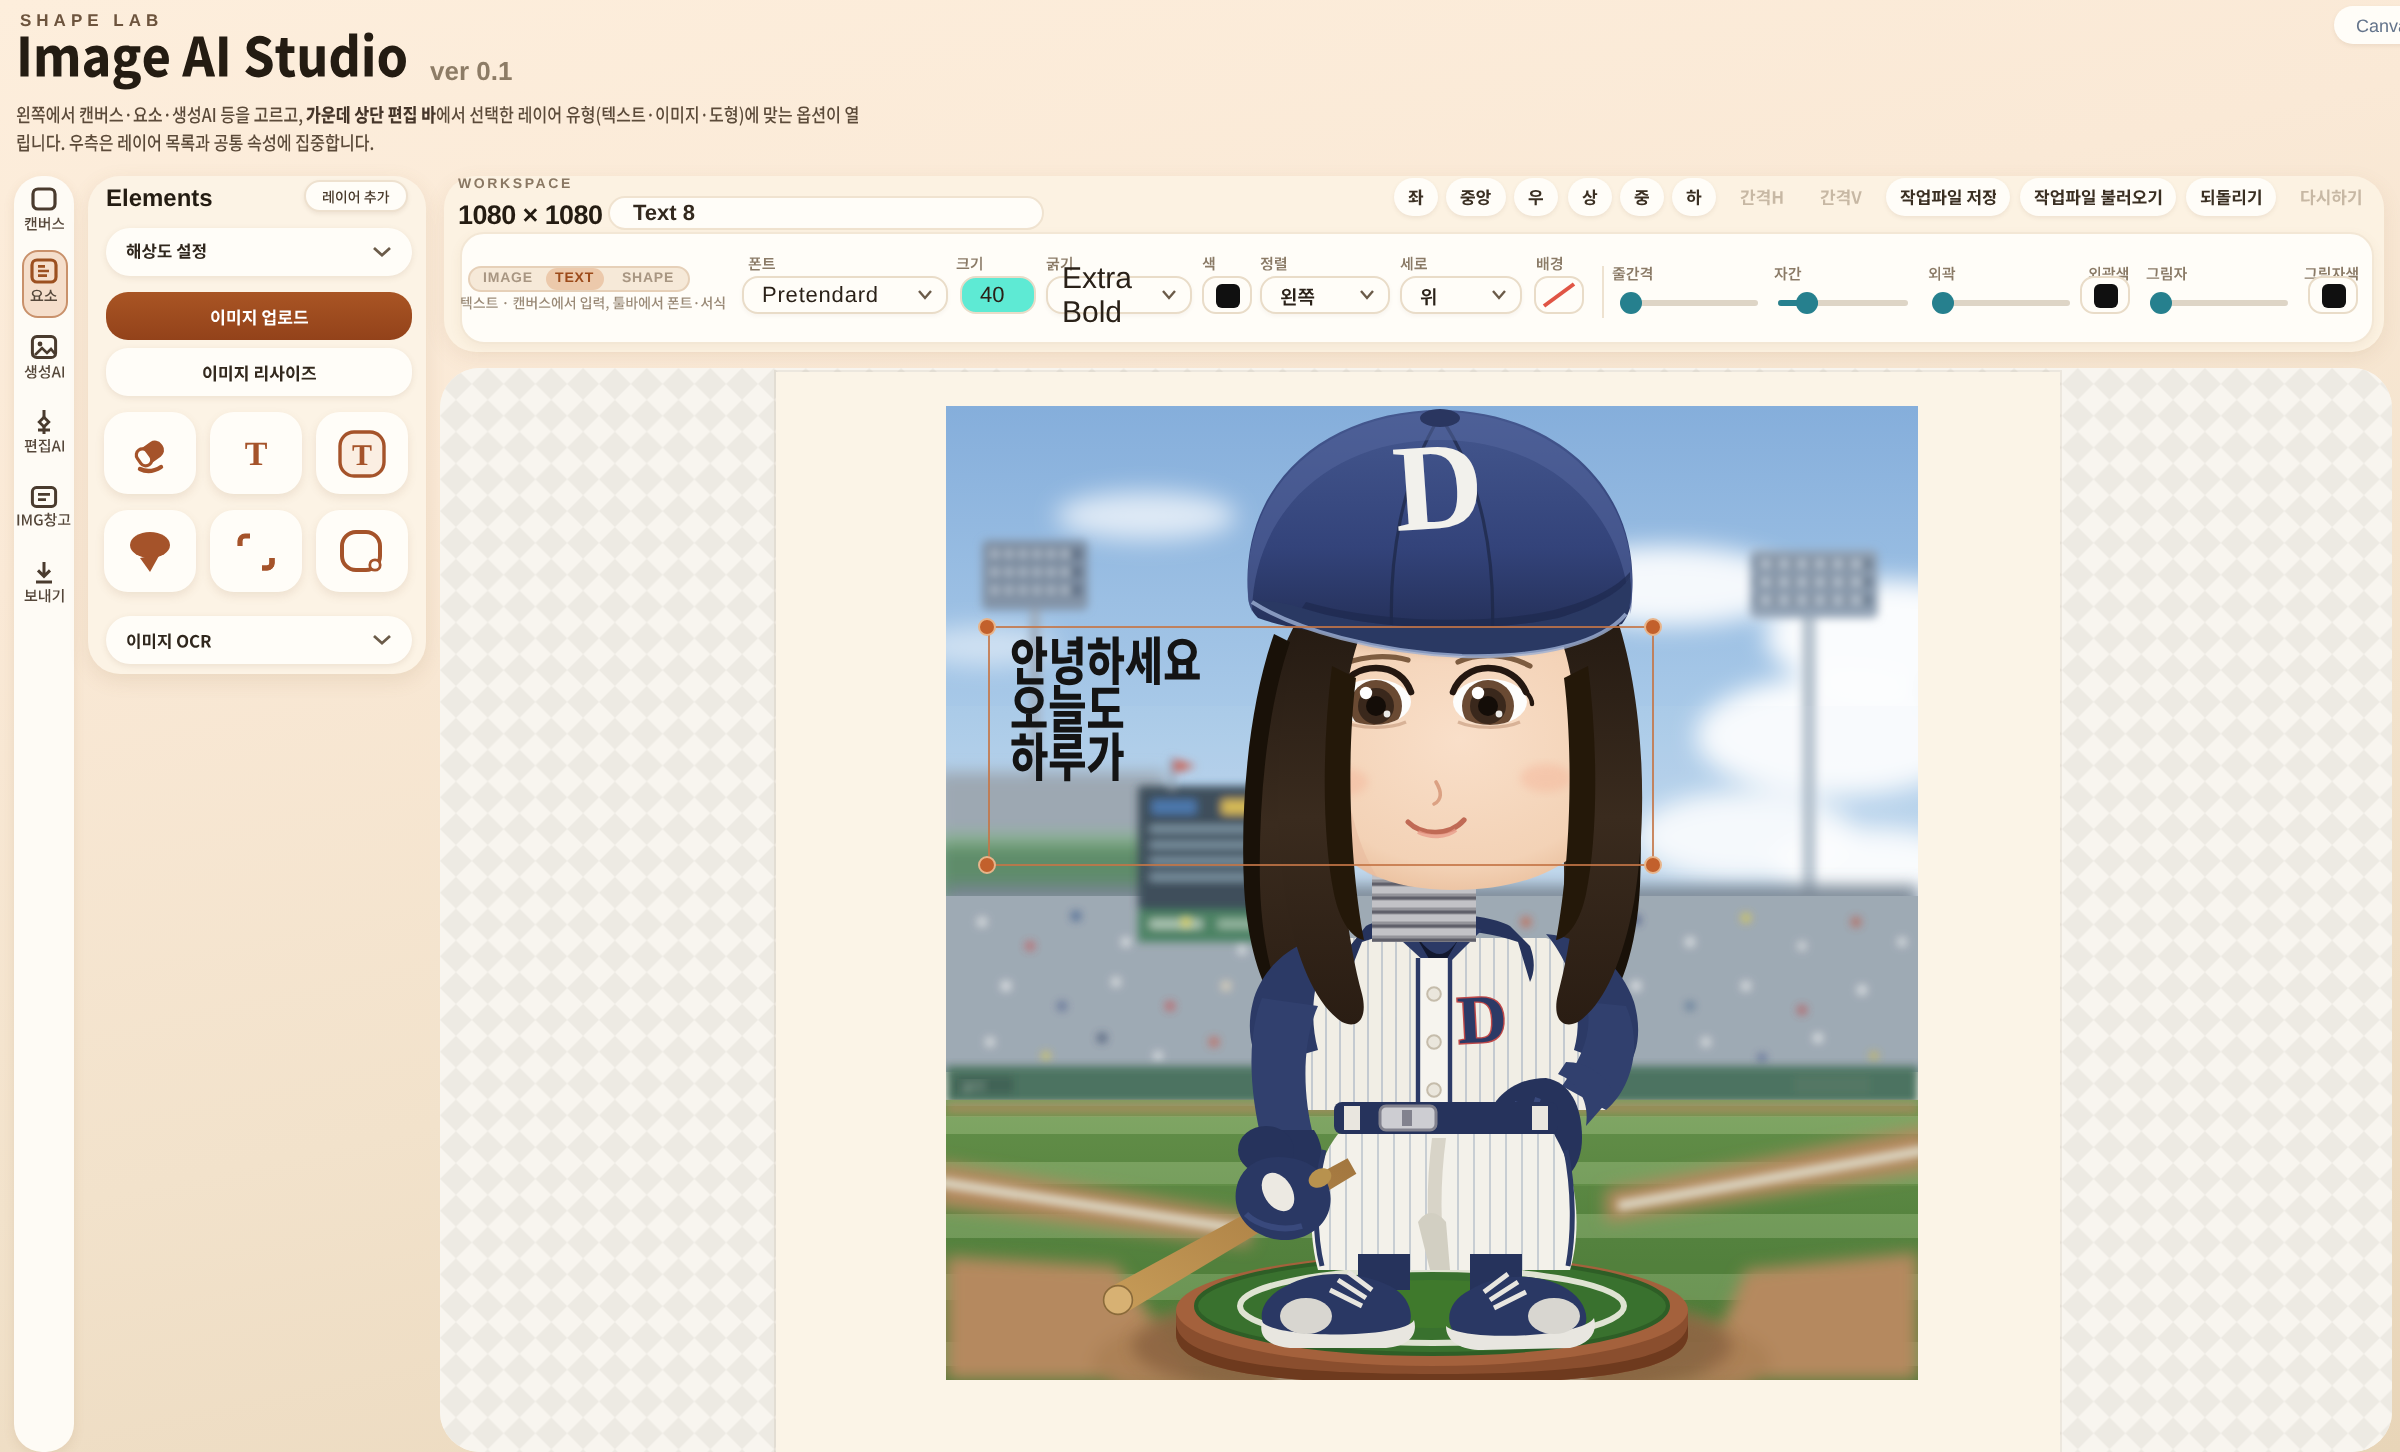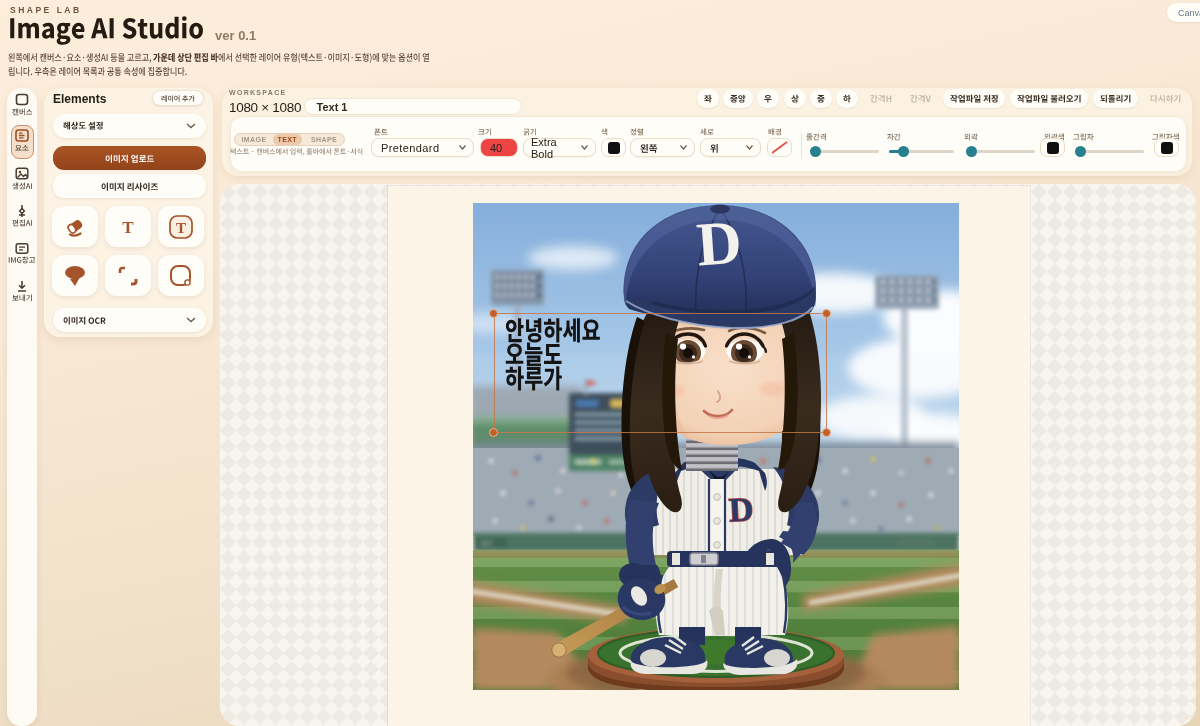--- a/index.html
+++ b/index.html
@@ -178,22 +178,22 @@
       <path d="M5.7 2.7H6.8V10.5H5.7ZM2.6 3.2Q3.2 3.2 3.7 3.6Q4.1 3.9 4.4 4.5Q4.7 5.2 4.7 6.0Q4.7 6.9 4.4 7.5Q4.1 8.1 3.7 8.5Q3.2 8.8 2.6 8.8Q2.0 8.8 1.6 8.5Q1.1 8.1 0.8 7.5Q0.6 6.9 0.6 6.0Q0.6 5.2 0.8 4.5Q1.1 3.9 1.6 3.6Q2.0 3.2 2.6 3.2ZM2.6 4.3Q2.3 4.3 2.1 4.5Q1.9 4.7 1.8 5.1Q1.6 5.4 1.6 6.0Q1.6 6.6 1.8 7.0Q1.9 7.4 2.1 7.6Q2.3 7.8 2.6 7.8Q2.9 7.8 3.1 7.6Q3.3 7.4 3.5 7.0Q3.6 6.6 3.6 6.0Q3.6 5.4 3.5 5.1Q3.3 4.7 3.1 4.5Q2.9 4.3 2.6 4.3Z M8.5 3.4H12.2V8.6H8.5ZM11.1 4.3H9.6V7.8H11.1ZM13.4 2.7H14.5V10.5H13.4Z M17.7 3.9H18.6V4.8Q18.6 5.5 18.4 6.1Q18.3 6.8 18.0 7.3Q17.7 7.9 17.3 8.3Q16.9 8.8 16.4 9.0L15.7 8.1Q16.2 7.9 16.6 7.6Q17.0 7.2 17.2 6.8Q17.4 6.3 17.6 5.8Q17.7 5.3 17.7 4.8ZM17.9 3.9H18.8V4.8Q18.8 5.3 18.9 5.8Q19.0 6.2 19.3 6.6Q19.5 7.1 19.9 7.4Q20.2 7.7 20.7 8.0L20.1 8.8Q19.6 8.6 19.2 8.2Q18.7 7.8 18.5 7.2Q18.2 6.7 18.1 6.1Q17.9 5.5 17.9 4.8ZM16.0 3.5H20.4V4.4H16.0ZM21.1 2.7H22.3V10.5H21.1Z M28.3 9.9Q27.5 9.9 26.9 9.5Q26.3 9.1 25.9 8.3Q25.5 7.6 25.5 6.6Q25.5 5.6 25.9 4.9Q26.3 4.2 26.9 3.8Q27.5 3.4 28.3 3.4Q29.2 3.4 29.8 3.8Q30.4 4.2 30.8 4.9Q31.1 5.6 31.1 6.6Q31.1 7.6 30.8 8.3Q30.4 9.1 29.8 9.5Q29.2 9.9 28.3 9.9ZM28.3 8.8Q28.8 8.8 29.1 8.5Q29.5 8.2 29.7 7.8Q29.8 7.3 29.8 6.6Q29.8 5.9 29.7 5.5Q29.5 5.0 29.1 4.7Q28.8 4.5 28.3 4.5Q27.9 4.5 27.5 4.7Q27.2 5.0 27.0 5.5Q26.8 5.9 26.8 6.6Q26.8 7.3 27.0 7.8Q27.2 8.2 27.5 8.5Q27.9 8.8 28.3 8.8Z M34.9 9.9Q34.3 9.9 33.8 9.7Q33.2 9.4 32.8 9.0Q32.5 8.6 32.2 8.0Q32.0 7.4 32.0 6.7Q32.0 5.9 32.2 5.3Q32.5 4.7 32.9 4.3Q33.3 3.8 33.8 3.6Q34.3 3.4 34.9 3.4Q35.5 3.4 36.0 3.7Q36.4 3.9 36.7 4.2L36.1 5.0Q35.8 4.8 35.6 4.6Q35.3 4.5 34.9 4.5Q34.5 4.5 34.1 4.7Q33.7 5.0 33.5 5.5Q33.3 5.9 33.3 6.6Q33.3 7.3 33.5 7.8Q33.7 8.3 34.0 8.5Q34.4 8.8 34.9 8.8Q35.3 8.8 35.6 8.6Q35.9 8.4 36.2 8.2L36.8 8.9Q36.5 9.4 36.0 9.6Q35.5 9.9 34.9 9.9Z M37.8 9.7V3.5H40.0Q40.7 3.5 41.2 3.7Q41.7 3.9 42.0 4.3Q42.3 4.7 42.3 5.4Q42.3 6.1 42.0 6.5Q41.7 7.0 41.2 7.2Q40.7 7.4 40.0 7.4H39.1V9.7ZM39.1 6.4H39.9Q40.5 6.4 40.8 6.2Q41.1 5.9 41.1 5.4Q41.1 4.9 40.8 4.7Q40.5 4.5 39.9 4.5H39.1ZM41.2 9.7 39.8 7.1 40.6 6.3 42.6 9.7Z" fill="#2f261c"></path>
     </svg>
     <div style="margin-left:auto">
       <svg width="10" height="6" viewBox="0 0 10 6">
         <path d="M1 1l4 3.6L9 1" fill="none" stroke="#6b5b49" stroke-width="1.4"></path>
       </svg>
     </div>
   </div>
 <div class="card" style="left:222px;top:88px;width:970px;height:88px;background:#fcf2e2;box-shadow:0 3px 10px rgba(150,110,70,.10)"></div>
 <div class="abs" style="left:229px;top:89px;font-size:7px;font-weight:bold;letter-spacing:1.3px;color:#8a7863">WORKSPACE</div>
-<div class="abs" style="left:229px;top:100px;font-size:13.5px;font-weight:normal;letter-spacing:-0.3px;color:#241c12">1080 × 1080</div>
-<div class="abs" style="left:303.5px;top:98px;width:218px;height:17px;border-radius:9px;background:#fffdf8;border:1px solid #f0e3d0;font-size:11px;font-weight:bold;color:#33291e;display:flex;align-items:center;padding-left:12px">Text 1</div>
+<div class="abs" style="left:229px;top:100px;font-size:13.5px;font-weight:bold;letter-spacing:-0.3px;color:#241c12">1080 × 1080</div>
+<div class="abs" style="left:303.5px;top:98px;width:218px;height:17px;border-radius:9px;background:#fffdf8;border:1px solid #f0e3d0;font-size:11px;font-weight:bold;color:#33291e;display:flex;align-items:center;padding-left:12px">Text 8</div>
 <div class="abs" style="left:692px;top:89px;width:496px;height:19px;display:flex;justify-content:flex-end;align-items:center;gap:4.5px">
     <div style="display:flex;align-items:center;justify-content:center;height:19px;padding:0 7px;border-radius:999px;background:#fffdf8;box-shadow:0 1px 2px rgba(120,90,60,.10)">
       <svg width="7.8" height="12.3" viewBox="0 0 7.8 12.3">
         <path d="M2.1 3.7H3.0V4.1Q3.0 4.8 2.8 5.4Q2.6 6.1 2.1 6.5Q1.6 7.0 0.8 7.2L0.3 6.3Q0.9 6.1 1.3 5.8Q1.7 5.4 1.9 5.0Q2.1 4.6 2.1 4.1ZM2.4 3.7H3.3V4.1Q3.3 4.5 3.5 4.9Q3.6 5.3 4.0 5.7Q4.4 6.0 5.1 6.2L4.5 7.0Q3.8 6.8 3.3 6.4Q2.8 6.0 2.6 5.4Q2.4 4.8 2.4 4.1ZM0.6 3.4H4.8V4.3H0.6ZM2.1 6.9H3.3V8.5H2.1ZM6.2 5.8H7.6V6.8H6.2ZM5.4 2.7H6.6V10.6H5.4ZM0.4 9.1 0.3 8.2Q0.9 8.2 1.7 8.2Q2.6 8.2 3.4 8.1Q4.2 8.1 5.0 8.0L5.1 8.8Q4.3 9.0 3.5 9.0Q2.6 9.1 1.8 9.1Q1.1 9.1 0.4 9.1Z" fill="#3a2f22"></path>
       </svg>
     </div>
     <div style="display:flex;align-items:center;justify-content:center;height:19px;padding:0 7px;border-radius:999px;background:#fffdf8;box-shadow:0 1px 2px rgba(120,90,60,.10)">
       <svg width="15.6" height="12.3" viewBox="0 0 15.6 12.3">
         <path d="M3.3 6.7H4.5V8.1H3.3ZM0.3 6.3H7.5V7.2H0.3ZM3.9 7.8Q5.2 7.8 5.9 8.1Q6.6 8.5 6.6 9.2Q6.6 9.9 5.9 10.2Q5.2 10.6 3.9 10.6Q2.6 10.6 1.9 10.2Q1.2 9.9 1.2 9.2Q1.2 8.5 1.9 8.1Q2.6 7.8 3.9 7.8ZM3.9 8.6Q3.4 8.6 3.0 8.7Q2.7 8.7 2.5 8.9Q2.3 9.0 2.3 9.2Q2.3 9.4 2.5 9.5Q2.7 9.6 3.0 9.7Q3.4 9.8 3.9 9.8Q4.4 9.8 4.8 9.7Q5.1 9.6 5.3 9.5Q5.5 9.4 5.5 9.2Q5.5 9.0 5.3 8.9Q5.1 8.7 4.8 8.7Q4.4 8.6 3.9 8.6ZM3.1 3.5H4.1V3.7Q4.1 4.0 4.0 4.4Q3.9 4.7 3.6 5.0Q3.4 5.2 3.0 5.4Q2.6 5.7 2.1 5.8Q1.6 6.0 1.0 6.0L0.6 5.1Q1.2 5.1 1.6 5.0Q2.0 4.9 2.3 4.7Q2.6 4.6 2.7 4.4Q2.9 4.2 3.0 4.0Q3.1 3.9 3.1 3.7ZM3.7 3.5H4.7V3.7Q4.7 3.9 4.8 4.1Q4.9 4.2 5.1 4.4Q5.2 4.6 5.5 4.7Q5.8 4.9 6.2 5.0Q6.6 5.1 7.2 5.1L6.8 6.0Q6.2 6.0 5.7 5.8Q5.2 5.7 4.8 5.5Q4.4 5.2 4.2 5.0Q3.9 4.7 3.8 4.4Q3.7 4.0 3.7 3.7ZM1.0 3.1H6.8V4.0H1.0Z M10.4 3.2Q11.0 3.2 11.5 3.4Q11.9 3.7 12.2 4.1Q12.5 4.5 12.5 5.1Q12.5 5.6 12.2 6.1Q11.9 6.5 11.5 6.7Q11.0 7.0 10.4 7.0Q9.8 7.0 9.3 6.7Q8.8 6.5 8.5 6.1Q8.2 5.6 8.2 5.1Q8.2 4.5 8.5 4.1Q8.8 3.7 9.3 3.4Q9.8 3.2 10.4 3.2ZM10.4 4.1Q10.1 4.1 9.8 4.2Q9.6 4.3 9.5 4.6Q9.3 4.8 9.3 5.1Q9.3 5.4 9.5 5.6Q9.6 5.8 9.8 5.9Q10.1 6.0 10.4 6.0Q10.7 6.0 10.9 5.9Q11.1 5.8 11.3 5.6Q11.4 5.4 11.4 5.1Q11.4 4.8 11.3 4.6Q11.1 4.3 10.9 4.2Q10.7 4.1 10.4 4.1ZM13.2 2.7H14.4V7.3H13.2ZM14.0 4.5H15.4V5.4H14.0ZM11.8 7.5Q12.6 7.5 13.2 7.7Q13.8 7.9 14.1 8.2Q14.5 8.6 14.5 9.1Q14.5 9.5 14.1 9.9Q13.8 10.2 13.2 10.4Q12.6 10.6 11.8 10.6Q11.0 10.6 10.4 10.4Q9.8 10.2 9.5 9.9Q9.1 9.5 9.1 9.1Q9.1 8.6 9.5 8.2Q9.8 7.9 10.4 7.7Q11.0 7.5 11.8 7.5ZM11.8 8.4Q11.3 8.4 10.9 8.5Q10.6 8.5 10.4 8.7Q10.2 8.8 10.2 9.1Q10.2 9.3 10.4 9.4Q10.6 9.6 10.9 9.7Q11.3 9.7 11.8 9.7Q12.3 9.7 12.6 9.7Q13.0 9.6 13.2 9.4Q13.3 9.3 13.3 9.1Q13.3 8.8 13.2 8.7Q13.0 8.5 12.6 8.5Q12.3 8.4 11.8 8.4Z" fill="#3a2f22"></path>
       </svg>
@@ -295,23 +295,23 @@
     </svg>
   </div>
 <div class="abs" style="left:371px;top:138px;width:103px;height:19px;border-radius:8px;background:#fffdf8;border:1px solid #e9dcc8;box-shadow:0 1px 2px rgba(120,90,60,.06);display:flex;align-items:center;padding:0 7px 0 9px">
     <span style="font-size:11px;letter-spacing:.4px;color:#2a2118">Pretendard</span>
     <div style="margin-left:auto">
       <svg width="7" height="5" viewBox="0 0 7 5">
         <path d="M0.5 0.5L3.5 4 6.5 0.5" fill="none" stroke="#6b5b49" stroke-width="1.2"></path>
       </svg>
     </div>
   </div>
-<div class="abs" style="left:480px;top:138px;width:38px;height:19px;border-radius:8px;background:#ef4444;border:1px solid #e9dcc8;display:flex;align-items:center;padding-left:9px;font-size:11px;color:#2a2118">40</div>
+<div class="abs" style="left:480px;top:138px;width:38px;height:19px;border-radius:8px;background:#5eead4;border:1px solid #e9dcc8;display:flex;align-items:center;padding-left:9px;font-size:11px;color:#2a2118">40</div>
 <div class="abs" style="left:523px;top:138px;width:73px;height:19px;border-radius:8px;background:#fffdf8;border:1px solid #e9dcc8;box-shadow:0 1px 2px rgba(120,90,60,.06);display:flex;align-items:center;padding:0 7px 0 7px">
-    <span style="font-size:11px;color:#2a2118">Extra Bold</span>
+    <span style="font-size:15px;color:#2a2118">Extra Bold</span>
     <div style="margin-left:auto">
       <svg width="7" height="5" viewBox="0 0 7 5">
         <path d="M0.5 0.5L3.5 4 6.5 0.5" fill="none" stroke="#6b5b49" stroke-width="1.2"></path>
       </svg>
     </div>
   </div>
 <div class="abs" style="left:601px;top:138px;width:25px;height:19px;border-radius:7px;background:#fffdf8;border:1px solid #e9dcc8;display:flex;align-items:center;justify-content:center">
     <div style="width:12px;height:12px;border-radius:3px;background:#101010"></div>
   </div>
 <div class="abs" style="left:630px;top:138px;width:65px;height:19px;border-radius:8px;background:#fffdf8;border:1px solid #e9dcc8;box-shadow:0 1px 2px rgba(120,90,60,.06);display:flex;align-items:center;padding:0 7px 0 9px">

